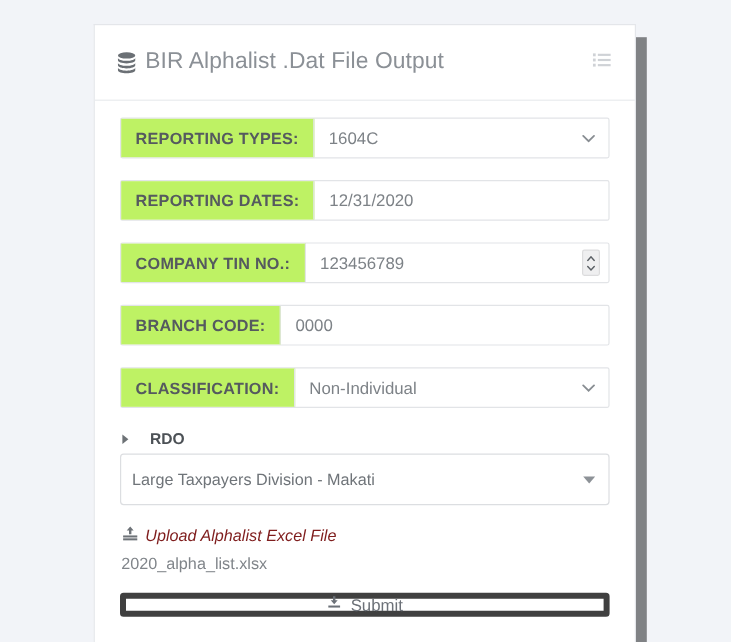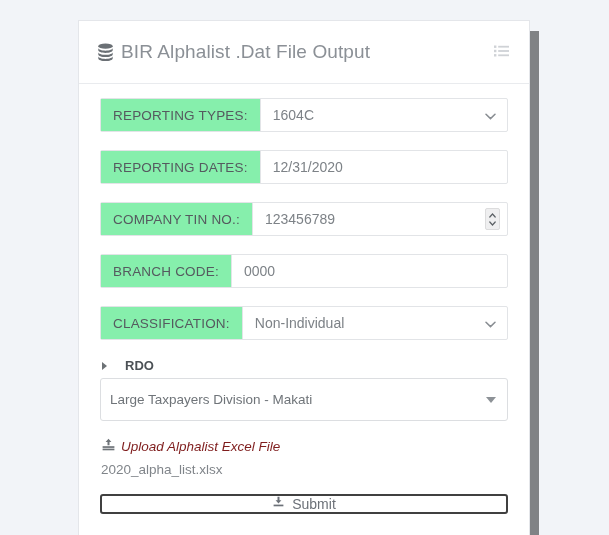--- a/index.html
+++ b/index.html
@@ -66,26 +66,26 @@
     margin-bottom: 18px;
     border: 1px solid #e2e4e7;
     background: #fff;
     border-radius: 2px;
   }
   .ig-label {
     display: flex;
     align-items: center;
     padding: 0 12px;
     font-size: 13.5px;
-    font-weight: normal;
+    font-weight: bold;
     color: #555a5f;
     letter-spacing: 0.2px;
     white-space: nowrap;
     border-right: 1px solid #e2e4e7;
-    background: #86efac;
+    background: #bef264;
   }
   .ig-field {
     position: relative;
     flex: 1 1 auto;
     display: flex;
     align-items: flex-end;
     min-width: 0;
   }
   .ig-value {
     flex: 1 1 auto;
@@ -195,21 +195,21 @@
 
   
   .submit-btn {
     width: 100%;
     height: 20px;
     display: flex;
     align-items: center;
     justify-content: center;
     gap: 7px;
     background: #ffffff;
-    border: 2px solid #404040;
+    border: 5px solid #404040;
     border-radius: 3px;
     font-family: "Liberation Sans", sans-serif;
     font-size: 14px;
     color: #6c7178;
     cursor: pointer;
   }
 
   
   .scrollbar-track {
     position: absolute;

